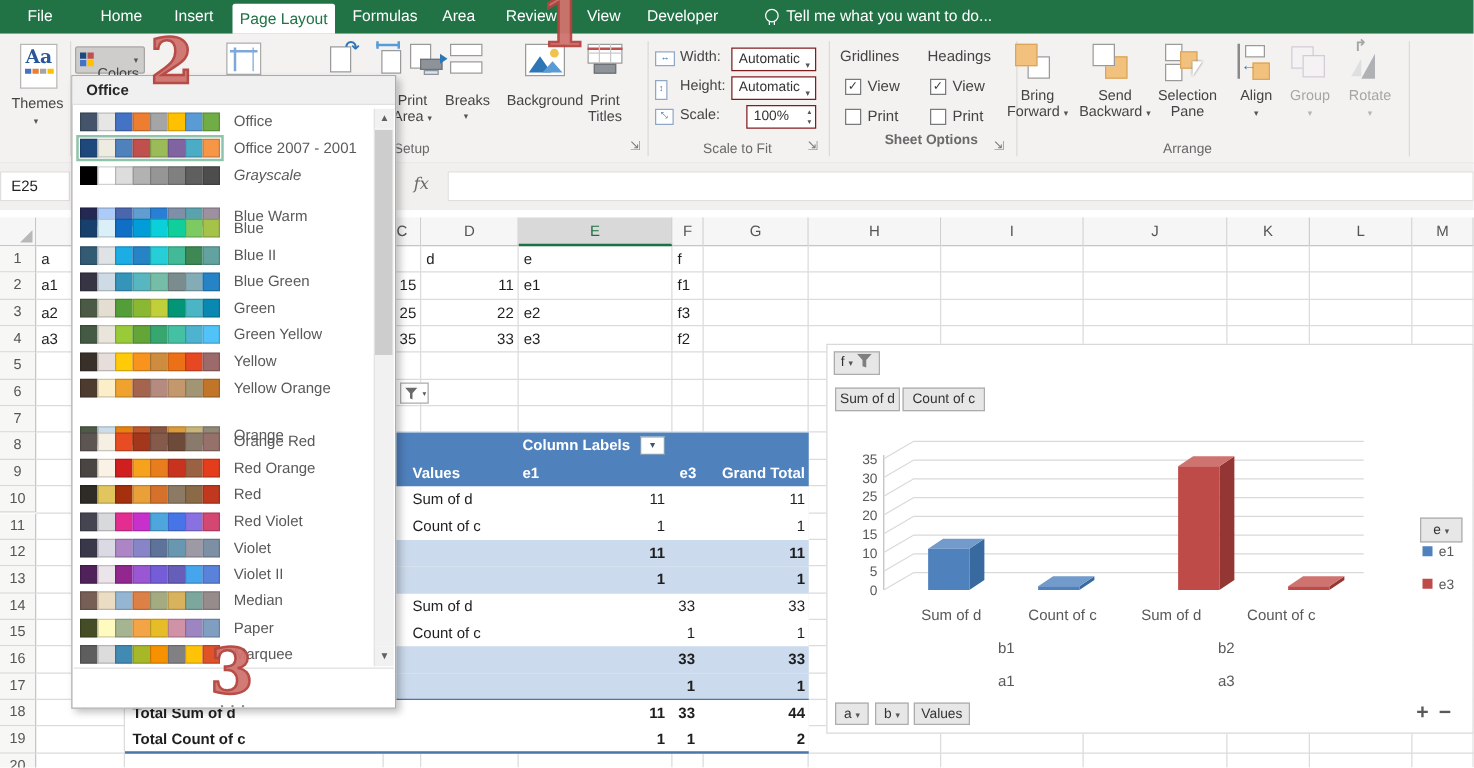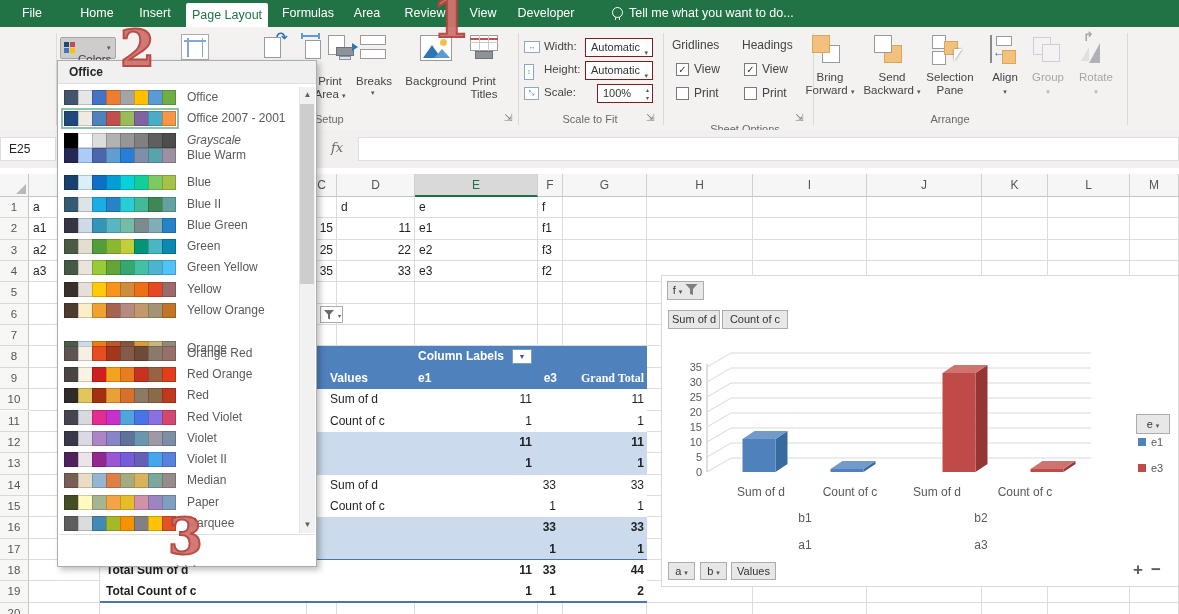--- a/index.html
+++ b/index.html
@@ -85,20 +85,33 @@
       <div class="abs rtab" style="left: 344px; width: 46px;">Area</div>
       <div class="abs rtab" style="left: 398px; width: 54px;">Review</div>
       <div class="abs rtab" style="left: 460px; width: 46px;">View</div>
       <div class="abs rtab" style="left: 514px; width: 64px;">Developer</div>
     </div>
   <div class="abs" id="tellme" style="left:612px;top:0;"><span class="bulb"></span><span>Tell me what you want to do...</span></div>
 </div>
 
 <div class="abs z1" id="ribbon">
 
+  <div class="abs" style="left:6px;top:6px;width:48px;height:90px;">
+    <div class="abs" style="left:10px;top:2px;width:28px;height:34px;background:#fff;border:1px solid #B8B6B4;text-align:center;">
+      <div style="font-family:'DejaVu Serif',serif;font-weight:bold;font-size:15px;color:#2B579A;">Aa</div>
+      <div style="display:flex;justify-content:center;gap:1px;margin-top:1px;">
+        <i style="width:5px;height:4px;background:#4472C4;"></i>
+          <i style="width:5px;height:4px;background:#ED7D31;"></i>
+          <i style="width:5px;height:4px;background:#A5A5A5;"></i>
+          <i style="width:5px;height:4px;background:#FFC000;"></i>
+      </div>
+    </div>
+    <div class="abs rbtnlabel" style="left:0;top:44px;width:48px;">Themes</div>
+    <div class="abs dd" style="left:21px;top:60px;">▾</div>
+  </div>
   <div class="abs gdiv" style="left:56px;"></div>
 
   <div class="abs" id="colors-btn" style="left:60px;top:10px;width:54px;height:20px;">
     <span class="abs" style="left:3px;top:4px;width:11px;height:11px;">
       <i class="abs" style="left:0;top:0;width:5px;height:5px;background:#1F497D;"></i>
         <i class="abs" style="left:6px;top:0;width:5px;height:5px;background:#C0504D;"></i>
       <i class="abs" style="left:0;top:6px;width:5px;height:5px;background:#4472C4;"></i>
         <i class="abs" style="left:6px;top:6px;width:5px;height:5px;background:#FFC000;"></i>
     </span>
     <span class="abs rbtnlabel" style="left:17px;top:15px;text-decoration:underline;">Colors</span>
@@ -177,21 +190,21 @@
     <span class="abs rbtnlabel" style="left:672px;top:12px;font-size:12px;">Gridlines</span>
     <span class="abs rbtnlabel" style="left:742px;top:12px;font-size:12px;">Headings</span>
     <span class="abs chk" style="left:676px;top:36px;" id="cb-gv">✓</span>
     <span class="abs rbtnlabel" style="left:694px;top:36px;font-size:12px;">View</span>
     <span class="abs chk" style="left:744px;top:36px;" id="cb-hv">✓</span>
     <span class="abs rbtnlabel" style="left:762px;top:36px;font-size:12px;">View</span>
     <span class="abs chk" style="left:676px;top:60px;" id="cb-gp"></span>
     <span class="abs rbtnlabel" style="left:694px;top:60px;font-size:12px;">Print</span>
     <span class="abs chk" style="left:744px;top:60px;" id="cb-hp"></span>
     <span class="abs rbtnlabel" style="left:762px;top:60px;font-size:12px;">Print</span>
-    <div class="abs glabel" style="left:695px;top:96px;width:100px;">Sheet Options</div>
+    <div class="abs glabel" style="left:695px;top:79px;width:100px;font-weight:bold;">Sheet Options</div>
     <div class="abs launcher" style="left:795px;top:85px;">⇲</div>
   </div>
   <div class="abs gdiv" style="left:813px;"></div>
 
   <div class="abs">
     <div class="abs" style="left:812px;top:8px;width:36px;height:30px;">
       <i class="abs sq whitesq" style="left:10px;top:10px;width:18px;height:18px;"></i>
       <i class="abs sq tansq" style="left:0;top:0;width:18px;height:18px;"></i>
     </div>
     <div class="abs rbtnlabel" style="left:800px;top:44px;width:60px;"><span>Bring</span><br><span>Forward</span> <span class="dd">▾</span></div>
@@ -325,21 +338,21 @@
       <div class="abs cell" style="left: 542px; top: 53.35px; width: 17px; text-align: left;">f1</div>
       <div class="abs cell" style="left: 542px; top: 74.7px; width: 17px; text-align: left;">f3</div>
       <div class="abs cell" style="left: 542px; top: 96.05px; width: 17px; text-align: left;">f2</div>
       <div class="abs" style="left: 100px; top: 178.45px; width: 547px; height: 256.2px; background: rgb(255, 255, 255);"></div>
       <div class="abs pivot-blue" style="left: 100px; top: 178.45px; width: 547px; height: 42.7px;"></div>
       <div class="abs cell pw nw" style="left: 418px; top: 181.45px;">Column Labels</div>
       <div class="abs" style="left: 512px; top: 180.95px; width: 20px; height: 15px; background: rgb(255, 255, 255); border: 1px solid rgb(127, 157, 185); box-sizing: border-box; font-size: 7px; color: rgb(68, 84, 106); text-align: center; line-height: 13px;">▼</div>
       <div class="abs cell pw nw" style="left: 330px; top: 202.8px;">Values</div>
       <div class="abs cell pw nw" style="left: 418px; top: 202.8px;">e1</div>
       <div class="abs cell pw" style="left: 480px; top: 202.8px; width: 77px; text-align: right;">e3</div>
-      <div class="abs cell pw" style="left: 560px; top: 202.8px; width: 84px; text-align: right; font-family: Liberation Serif, serif;">Grand Total</div>
+      <div class="abs cell pw" style="left: 560px; top: 202.8px; width: 84px; text-align: right;">Grand Total</div>
       <div class="abs cell nw" style="left: 330px; top: 224.15px;">Sum of d</div>
       <div class="abs cell" style="left: 420px; top: 224.15px; width: 112px; text-align: right;">11</div>
       <div class="abs cell" style="left: 560px; top: 224.15px; width: 84px; text-align: right;">11</div>
       <div class="abs cell nw" style="left: 330px; top: 245.5px;">Count of c</div>
       <div class="abs cell" style="left: 420px; top: 245.5px; width: 112px; text-align: right;">1</div>
       <div class="abs cell" style="left: 560px; top: 245.5px; width: 84px; text-align: right;">1</div>
       <div class="abs pivot-light" style="left: 100px; top: 263.85px; width: 547px; height: 21.35px;"></div>
       <div class="abs cell pb" style="left: 420px; top: 266.85px; width: 112px; text-align: right;">11</div>
       <div class="abs cell pb" style="left: 560px; top: 266.85px; width: 84px; text-align: right;">11</div>
       <div class="abs pivot-light" style="left: 100px; top: 285.2px; width: 547px; height: 21.35px;"></div>
@@ -479,21 +492,21 @@
           <i style="background: rgb(255, 255, 255);"></i>
           <i style="background: rgb(221, 221, 221);"></i>
           <i style="background: rgb(178, 178, 178);"></i>
           <i style="background: rgb(150, 150, 150);"></i>
           <i style="background: rgb(128, 128, 128);"></i>
           <i style="background: rgb(95, 95, 95);"></i>
           <i style="background: rgb(77, 77, 77);"></i>
         </span>
         <span class="scheme-name">Grayscale</span>
       </div>
-      <div class="abs scheme" style="top: 84px;">
+      <div class="abs scheme" style="top: 102px;">
         <span class="swatches">
           <i style="background: rgb(36, 40, 82);"></i>
           <i style="background: rgb(172, 203, 249);"></i>
           <i style="background: rgb(74, 102, 172);"></i>
           <i style="background: rgb(98, 157, 209);"></i>
           <i style="background: rgb(41, 127, 213);"></i>
           <i style="background: rgb(127, 143, 169);"></i>
           <i style="background: rgb(90, 162, 174);"></i>
           <i style="background: rgb(157, 144, 160);"></i>
         </span>

